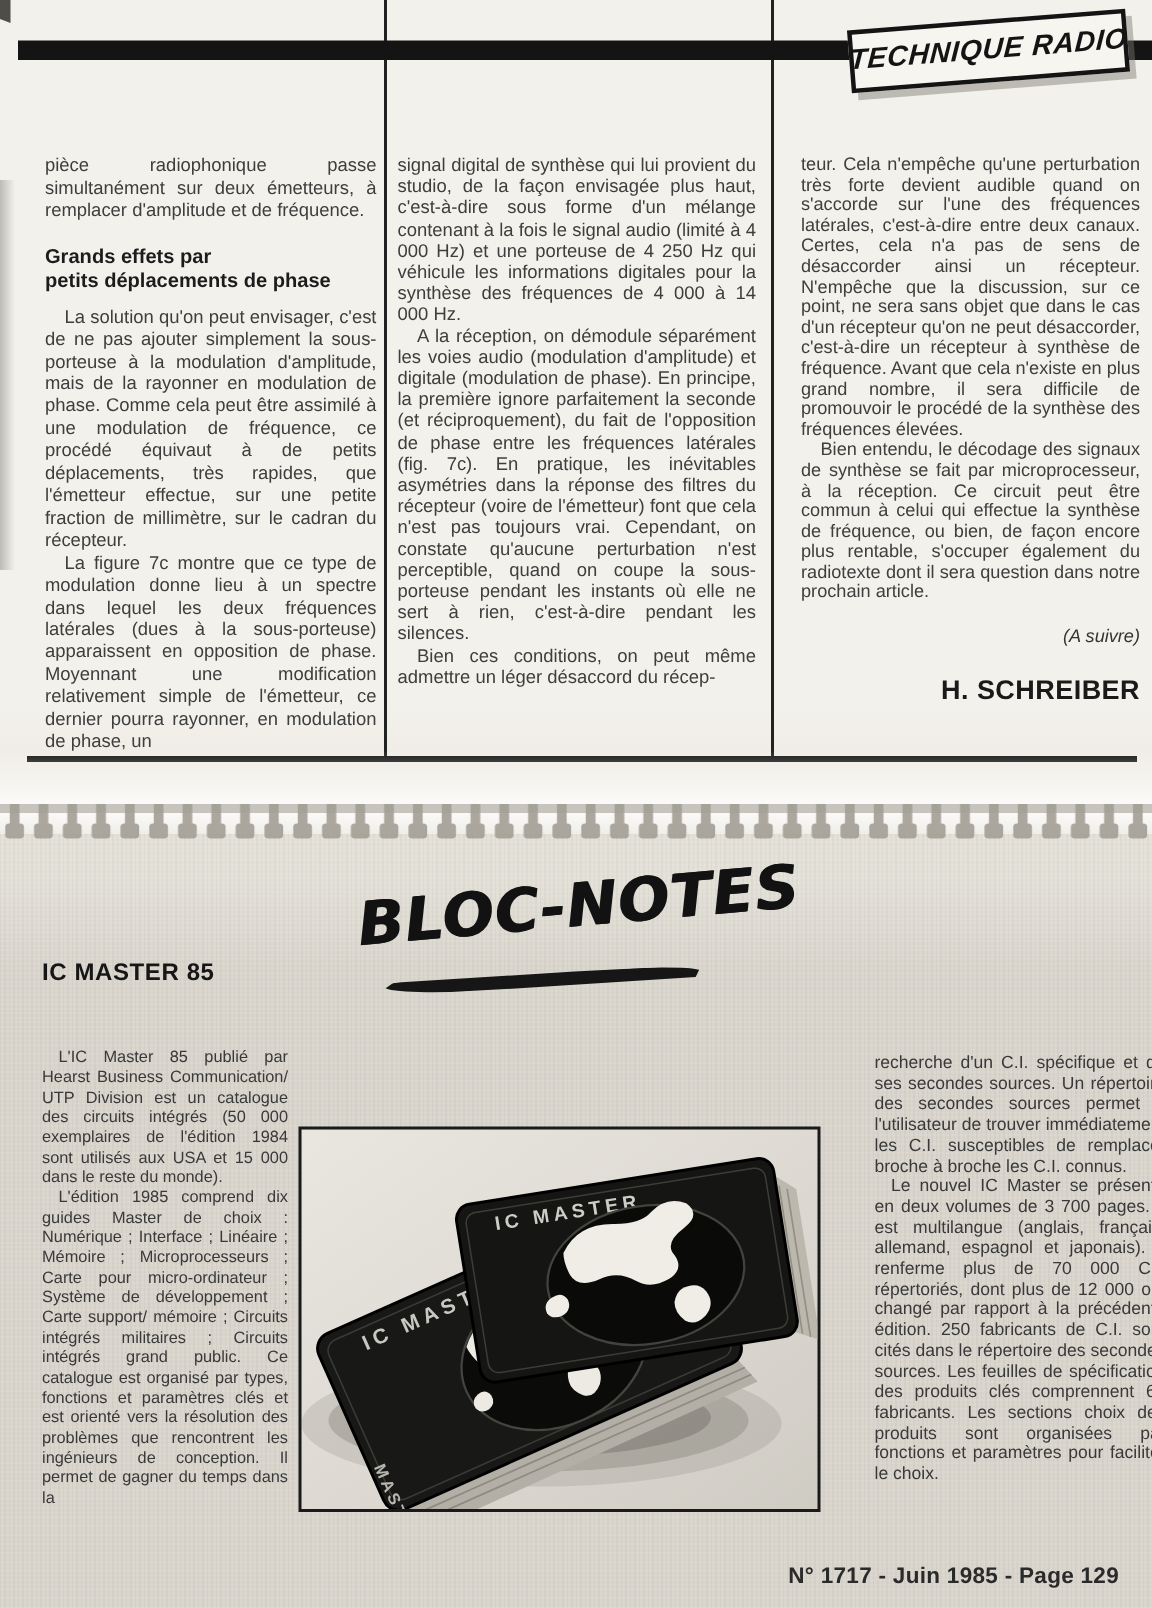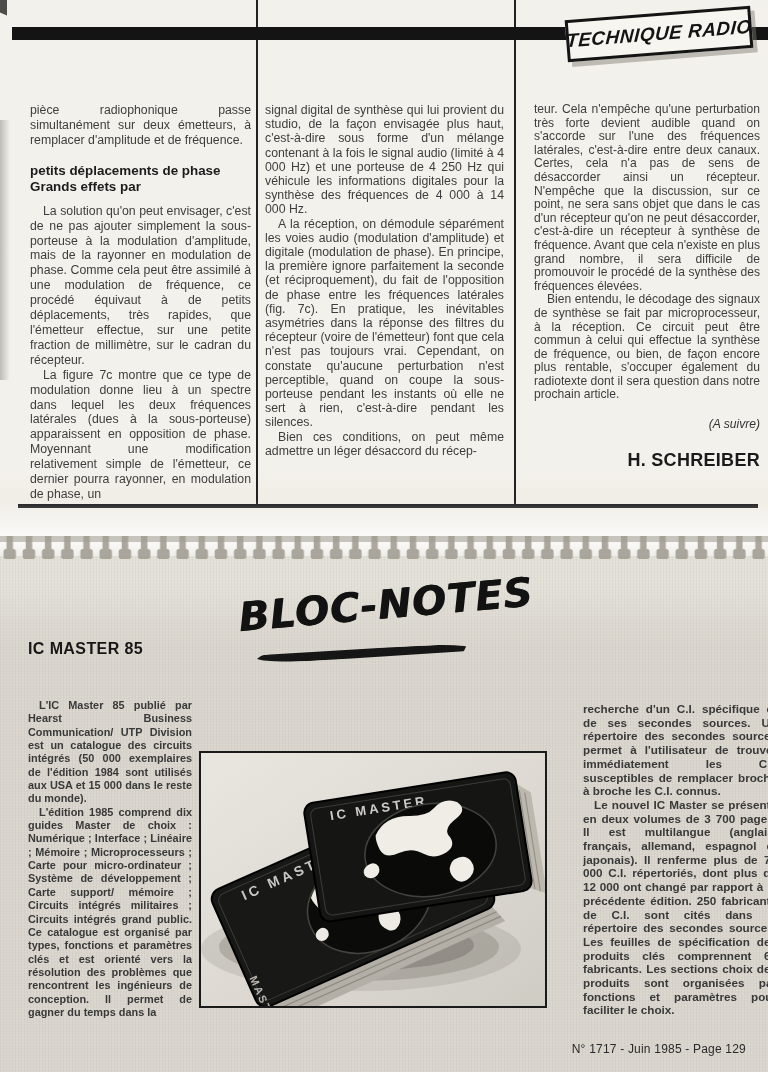--- a/index.html
+++ b/index.html
@@ -55,31 +55,31 @@
     text-shadow:1px 0 0 #121212;}
   .bloc-underline{position:absolute;left:256px;top:648px;width:212px;height:11px;background:#161616;
     transform:rotate(-2.5deg);
     border-radius:60% 40% 45% 55% / 90% 70% 80% 95%;
     clip-path:polygon(0 62%,3% 25%,60% 6%,100% 0,98% 70%,45% 92%,8% 100%,0 92%);}
 
   .bloc-heading{position:absolute;left:28px;top:640px;font-size:16px;font-weight:bold;
     color:#161616;letter-spacing:.4px;}
 
   .bloc-col{position:absolute;text-align:justify;color:#393939;}
-  .bloc-col p{margin:0;font-weight:bold;}
+  .bloc-col p{margin:0;}
   .bloc-col .ind{text-indent:11px;}
   .bloc-left{left:28px;top:699px;width:164px;font-size:10.9px;line-height:13.35px;height:320px;overflow:hidden;}
   .bloc-right{left:583px;top:702px;width:194px;font-size:11.7px;line-height:13.7px;height:330px;overflow:hidden;}
 
   .photo-frame{position:absolute;left:199px;top:751px;width:348px;height:257px;
     border:2px solid #1a1a1a;box-sizing:border-box;
     background:linear-gradient(145deg,#e9e6e0 0%,#ddd9d2 55%,#cfccc4 100%);overflow:hidden;}
   .photo-frame svg{display:block;}
 
-  .footer{position:absolute;right:22px;top:1042px;font-size:12px;font-weight:normal;
+  .footer{position:absolute;right:22px;top:1042px;font-size:15px;font-weight:bold;
     color:#2a2a2a;letter-spacing:.2px;}
 </style>
 </head>
 <body>
 
 <div class="page">
 
   <div class="top-paper"></div>
   <div class="edge-smudge-left"></div>
   <div class="corner-mark"></div>
@@ -88,22 +88,22 @@
   <div class="v-divider v-div-2"></div>
   <div class="top-bar"></div>
 
   <div class="banner">
     <span>TECHNIQUE RADIO</span>
   </div>
 
   <div class="col col-1">
     <p>pièce radiophonique passe simultanément sur deux émetteurs, à remplacer d'amplitude et de fréquence.</p>
     <h3>
+      <span style="display:block">Grands effets par</span>
       <span style="display:block">petits déplacements de phase</span>
-      <span style="display:block">Grands effets par</span>
     </h3>
     <p class="ind">La solution qu'on peut envisager, c'est de ne pas ajouter simplement la sous-porteuse à la modulation d'amplitude, mais de la rayonner en modulation de phase. Comme cela peut être assimilé à une modulation de fréquence, ce procédé équivaut à de petits déplacements, très rapides, que l'émetteur effectue, sur une petite fraction de millimètre, sur le cadran du récepteur.</p>
     <p class="ind">La figure 7c montre que ce type de modulation donne lieu à un spectre dans lequel les deux fréquences latérales (dues à la sous-porteuse) apparaissent en opposition de phase. Moyennant une modification relativement simple de l'émetteur, ce dernier pourra rayonner, en modulation de phase, un</p>
   </div>
 
   <div class="col col-2">
     <p>signal digital de synthèse qui lui provient du studio, de la façon envisagée plus haut, c'est-à-dire sous forme d'un mélange contenant à la fois le signal audio (limité à 4 000 Hz) et une porteuse de 4 250 Hz qui véhicule les informations digitales pour la synthèse des fréquences de 4 000 à 14 000 Hz.</p>
     <p class="ind">A la réception, on démodule séparément les voies audio (modulation d'amplitude) et digitale (modulation de phase). En principe, la première ignore parfaitement la seconde (et réciproquement), du fait de l'opposition de phase entre les fréquences latérales (fig. 7c). En pratique, les inévitables asymétries dans la réponse des filtres du récepteur (voire de l'émetteur) font que cela n'est pas toujours vrai. Cependant, on constate qu'aucune perturbation n'est perceptible, quand on coupe la sous-porteuse pendant les instants où elle ne sert à rien, c'est-à-dire pendant les silences.</p>
     <p class="ind">Bien ces conditions, on peut même admettre un léger désaccord du récep-</p>
   </div>

